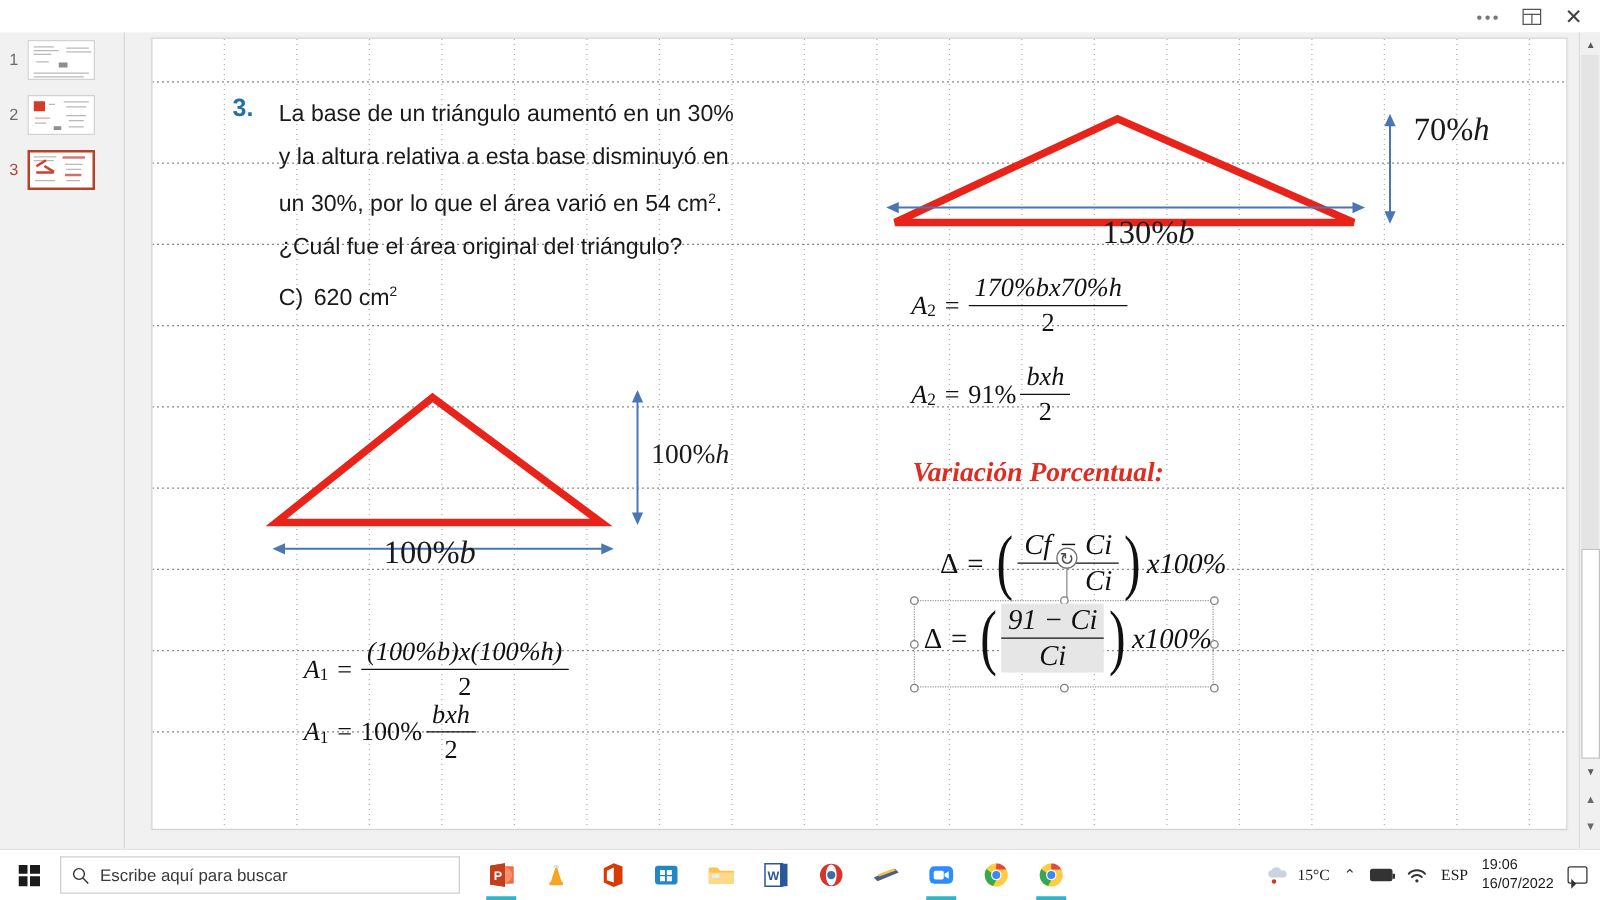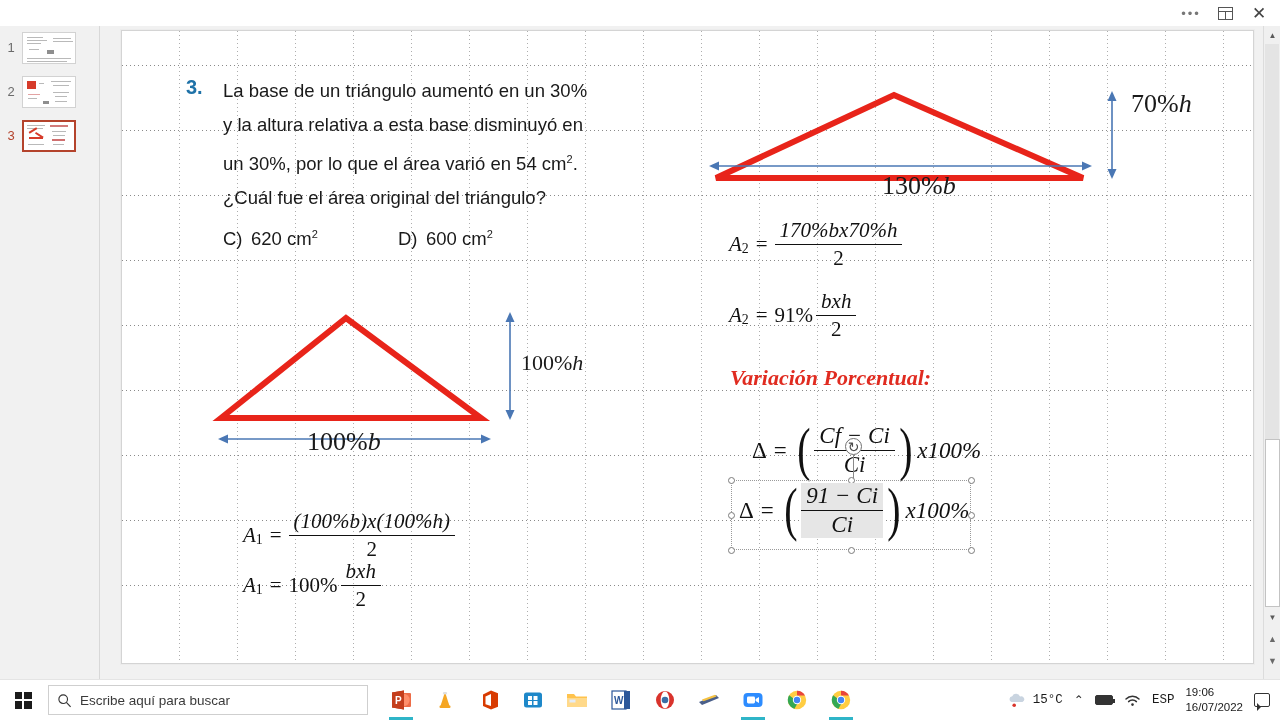--- a/index.html
+++ b/index.html
@@ -150,21 +150,21 @@
     display: flex; align-items: center; padding: 0 8px; margin-left: 2px;
   }
   .search-ico { width: 15px; height: 15px; margin-right: 8px; flex: none; }
   .search-txt { font-size: 13.5px; color: #3a3a3a; font-family: "Liberation Sans", sans-serif; }
   .tb-icons { display: flex; align-items: center; margin-left: 18px; gap: 14px; }
   .tb-item { width: 30px; height: 34px; position: relative; display: flex; align-items: center; justify-content: center; }
   .tb-item.active:after, .tb-item.open:after {
     content: ""; position: absolute; bottom: -3px; left: 3px; right: 3px; height: 3px; background: #2fb5c8;
   }
   .tray { margin-left: auto; display: flex; align-items: center; gap: 11px; padding-right: 10px; }
-  .tray-txt { font-size: 12.5px; color: #1a1a1a; font-family: Liberation Mono, monospace; }
+  .tray-txt { font-size: 12.5px; color: #1a1a1a; font-family: Liberation Serif, serif; }
   .clock { font-size: 11.5px; line-height: 15px; color: #1a1a1a; text-align: left; font-family: "Liberation Sans", sans-serif; }
   .chevron-up { font-size: 12px; color: #333; }
   .battery { width: 18px; height: 10px; border: 1.3px solid #333; border-radius: 2px; position: relative; background: #333; }
   .battery:after { content: ""; position: absolute; right: -3.5px; top: 2.5px; width: 2px; height: 4px; background: #333; }
   .notif { width: 16px; height: 14px; border: 1.4px solid #333; border-radius: 2px; position: relative; }
   .notif:after { content: ""; position: absolute; left: 2px; bottom: -5px; border-left: 4px solid #333; border-top: 4px solid transparent; border-bottom: 4px solid transparent; }
 </style>
 </head>
 <body>
 
@@ -278,23 +278,20 @@
         <div>¿Cuál fue el área original del triángulo?</div>
       </div>
 
       <div class="opts">
         <div class="opt-row">
         </div>
         <div class="opt-row">
           <div class="opt-a">
             <span class="opt-lbl">C)</span><span>620 cm</span><sup>2</sup>
           </div>
-          <div class="opt-b">
-            <span class="opt-lbl">D)</span><span>600 cm</span><sup>2</sup>
-          </div>
         </div>
       </div>
 
       <svg class="tri-svg" style="left:90px; top:275px;" width="310" height="125" viewBox="0 0 310 125">
         <polygon points="9,112 134,12 269,112" fill="none" stroke="#e8241a" stroke-width="6" stroke-linejoin="miter"></polygon>
       </svg>
 
       <svg class="tri-svg" style="left:378px; top:280px;" width="20" height="110" viewBox="0 0 20 110">
         <line x1="10" y1="8" x2="10" y2="102" stroke="#4a77b4" stroke-width="1.6"></line>
         <polygon points="10,1 5.5,11 14.5,11" fill="#4a77b4"></polygon>
@@ -380,21 +377,21 @@
           <span class="den">2</span>
         </span>
       </div>
 
       <div class="vp-title" style="left:608px; top:334px;">Variación Porcentual:</div>
 
       <div class="eq" style="left:630px; top:392px; font-size:23px;">
         <span>Δ</span>
         <span style="margin:0 7px;">=</span>
         <span class="paren">(</span>
-        <span class="frac" style="margin:0 1px;">
+        <span class="frac" style="margin:0 1px;text-align:right;">
           <span class="num it">Cf − Ci</span>
           <span class="bar"></span>
           <span class="den it">Ci</span>
         </span>
         <span class="paren">)</span>
         <span class="it" style="margin-left:2px;">x100%</span>
       </div>
 
       <div class="rot-handle" style="left:723px; top:407px;"></div>
       <div class="rot-stem" style="left:731px; top:424px; height:24px;"></div>

